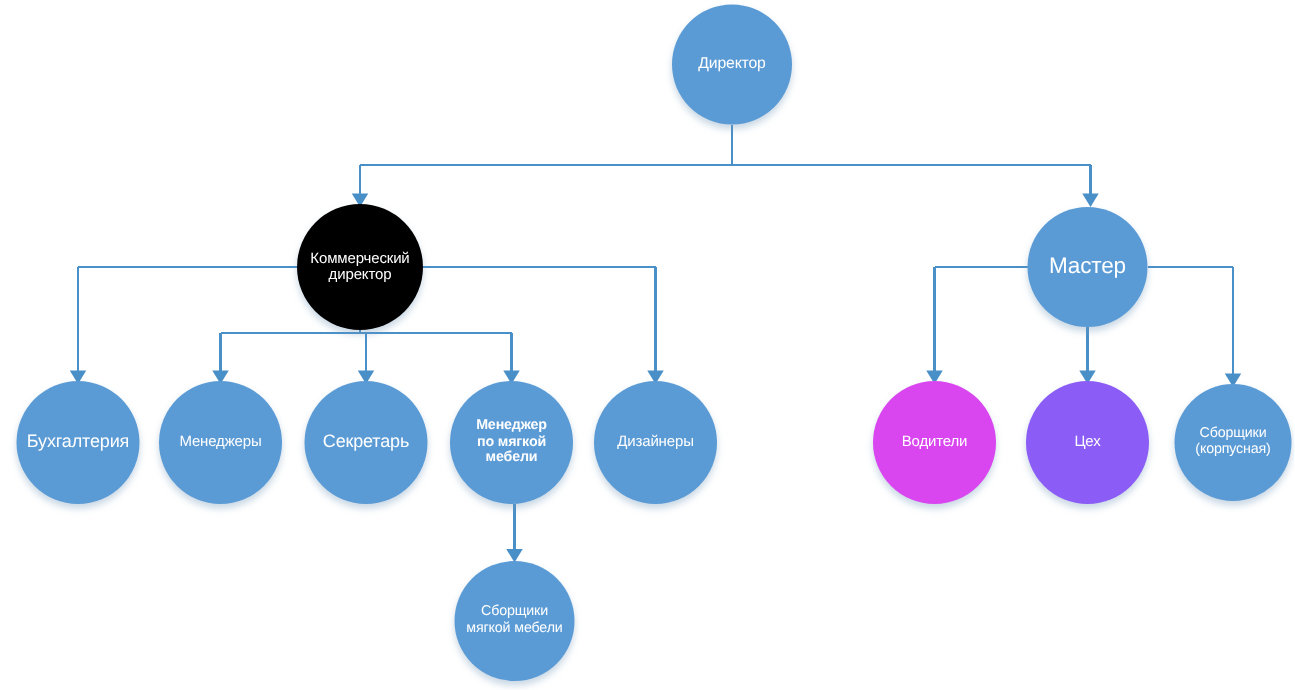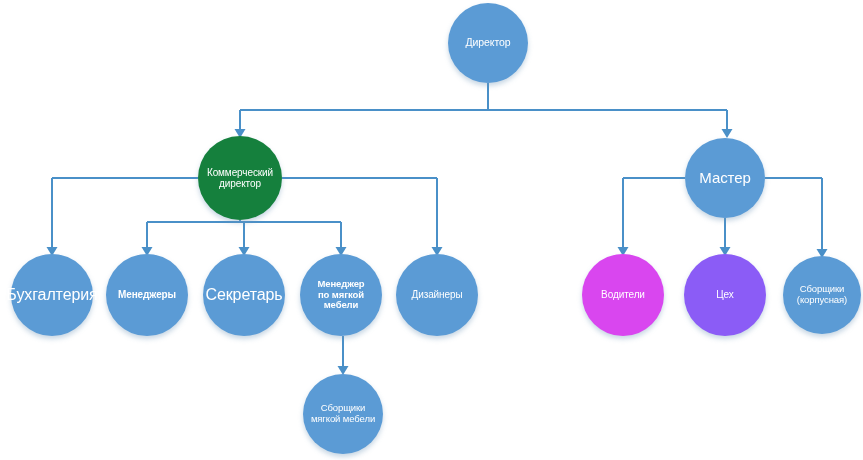--- a/index.html
+++ b/index.html
@@ -89,35 +89,35 @@
       </g>
       <g>
         <line x1="343" y1="336" x2="343" y2="367" stroke="#4A90C8" stroke-width="1.4" shape-rendering="crispEdges"></line>
         <polygon points="337.5,366 348.5,366 343,375" fill="#4A90C8"></polygon>
       </g>
     </svg>
   <div id="nodes">
       <div class="node" style="left: 448px; top: 3px; width: 80px; height: 80px; background: rgb(91, 155, 213);">
         <div class="node-label" style="font-size: 10.5px; color: rgb(255, 255, 255);">Директор</div>
       </div>
-      <div class="node" style="left: 198px; top: 136px; width: 84px; height: 84px; background: #15803d;">
+      <div class="node" style="left: 198px; top: 136px; width: 84px; height: 84px; background: #000000;">
         <div class="node-label" style="font-size: 10px; color: rgb(255, 255, 255);">Коммерческий
 директор</div>
       </div>
       <div class="node" style="left: 685px; top: 138px; width: 80px; height: 80px; background: rgb(91, 155, 213);">
         <div class="node-label" style="font-size: 15px; color: rgb(255, 255, 255);">Мастер</div>
       </div>
       <div class="node" style="left: 11px; top: 254px; width: 82px; height: 82px; background: rgb(91, 155, 213);">
-        <div class="node-label" style="font-size: 16px; color: rgb(255, 255, 255);">Бухгалтерия</div>
+        <div class="node-label" style="font-size: 12px; color: rgb(255, 255, 255);">Бухгалтерия</div>
       </div>
-      <div class="node" style="left: 106px; top: 254px; width: 82px; height: 82px; background: rgb(91, 155, 213); font-weight: bold;">
+      <div class="node" style="left: 106px; top: 254px; width: 82px; height: 82px; background: rgb(91, 155, 213);">
         <div class="node-label" style="font-size: 10px; color: rgb(255, 255, 255);">Менеджеры</div>
       </div>
       <div class="node" style="left: 203px; top: 254px; width: 82px; height: 82px; background: rgb(91, 155, 213);">
-        <div class="node-label" style="font-size: 16px; color: rgb(255, 255, 255);">Секретарь</div>
+        <div class="node-label" style="font-size: 12px; color: rgb(255, 255, 255);">Секретарь</div>
       </div>
       <div class="node" style="left: 300px; top: 254px; width: 82px; height: 82px; background: rgb(91, 155, 213);">
         <div class="node-label" style="font-size: 9.5px; color: rgb(255, 255, 255); font-weight: bold;">Менеджер
 по мягкой
 мебели</div>
       </div>
       <div class="node" style="left: 396px; top: 254px; width: 82px; height: 82px; background: rgb(91, 155, 213); justify-content: center;">
         <div class="node-label" style="font-size: 10px; color: rgb(255, 255, 255);">Дизайнеры</div>
       </div>
       <div class="node" style="left: 582px; top: 254px; width: 82px; height: 82px; background: #d946ef;">

